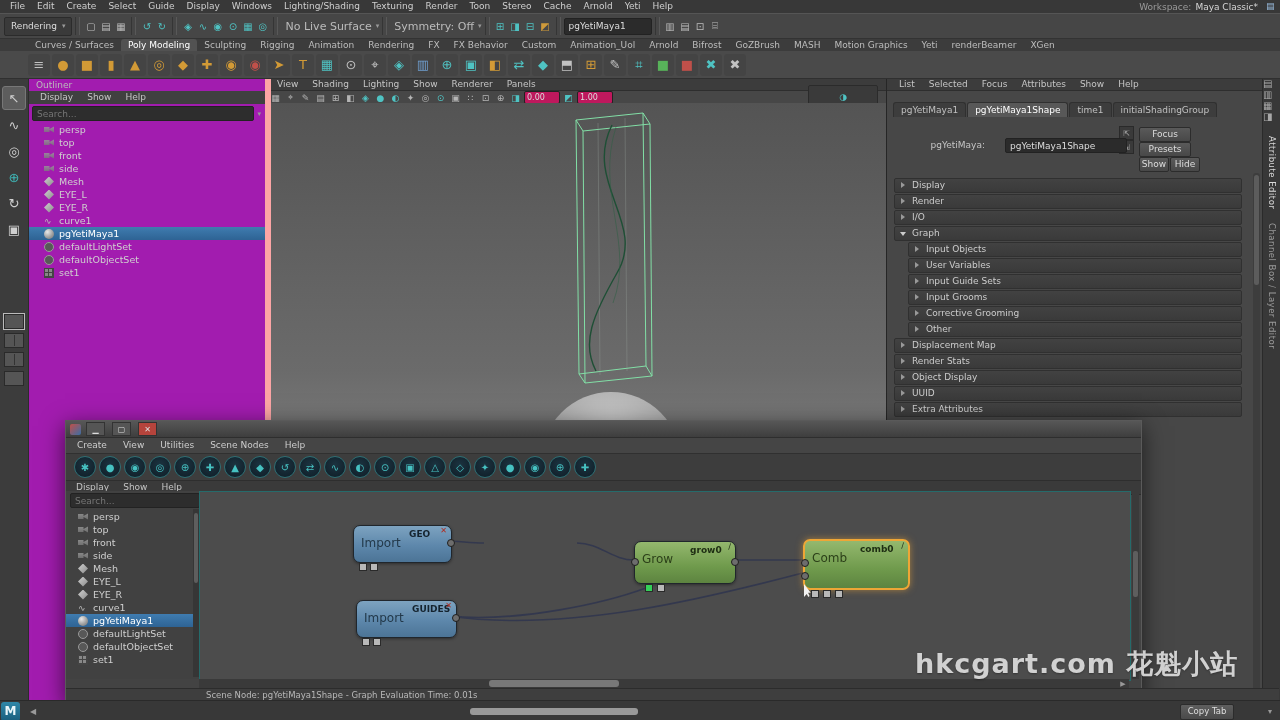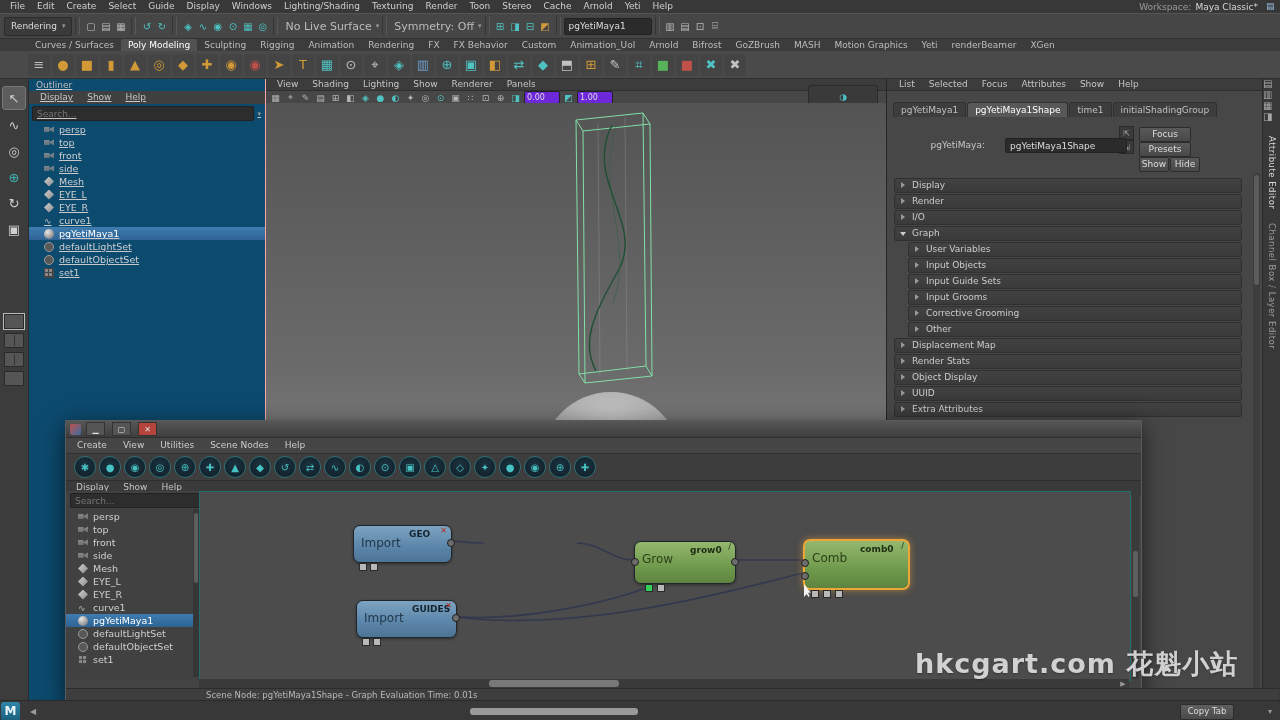--- a/index.html
+++ b/index.html
@@ -52,22 +52,22 @@
   .tool{width:22px;height:22px;margin-bottom:4px;display:flex;align-items:center;justify-content:center;
         font-size:13px;color:#cfcfcf;border-radius:3px;}
   .tool.active{background:#5d5d5d;border:1px solid #777;}
   .tool.teal{color:#3fb8b8;}
   .lay{width:18px;height:13px;background:#555;border:1px solid #2a2a2a;margin-bottom:4px;}
   .lay.active{outline:1px solid #bbb;}
   .lay.split::before{content:"";display:block;width:8px;height:11px;border-right:1px solid #333;margin:1px 0 0 1px;}
   #toolbox .gap{height:70px;}
 
   
-  #outliner{position:absolute;left:28px;top:78px;width:237px;height:622px;background:#0c4a6e;
-            border-right:1px solid #fca5a5;z-index:4;text-decoration:underline;}
+  #outliner{position:absolute;left:28px;top:78px;width:237px;height:622px;background:#a21caf;
+            border-right:6px solid #fca5a5;z-index:4;}
   .panel-title{height:11px;font-size:9px;color:#bbb;padding:2px 0 0 8px;}
   .panel-menus{height:13px;display:flex;gap:2px;padding-left:6px;background:#404040;}
   .panel-menus span{font-size:9px;color:#c5c5c5;padding:0 6px;line-height:13px;}
   .searchrow{display:flex;align-items:center;margin:2px 4px;gap:3px;}
   .searchrow input{flex:1;background:#2d2d2d;border:1px solid #222;border-radius:2px;height:13px;
                    font-size:9px;color:#aaa;padding:0 4px;font-family:"DejaVu Sans",sans-serif;}
   .trow{height:13px;display:flex;align-items:center;padding-left:16px;gap:5px;font-size:9.5px;color:#cfcfcf;}
   .trow.sel{background:linear-gradient(#3f7cb0,#2e6394);color:#fff;}
   .oi{display:inline-block;width:10px;height:10px;flex:none;}
   .oi.cam{background:linear-gradient(#a5a5a5,#6a6a6a);
@@ -79,21 +79,21 @@
   .oi.grid{background:#888;box-shadow:inset 0 0 0 1px #444;background-image:linear-gradient(#444 1px,transparent 1px),linear-gradient(90deg,#444 1px,transparent 1px);background-size:4px 4px;}
 
   
   #viewport{position:absolute;left:265px;top:78px;width:621px;height:622px;background:#565656;z-index:3;}
   #vp-menus{height:12px;background:#3c3c3c;display:flex;gap:2px;padding-left:6px;border-bottom:1px solid #2e2e2e;}
   #vp-menus span{font-size:9px;color:#c5c5c5;padding:0 6px;line-height:12px;}
   #vp-toolbar{height:13px;background:#474747;display:flex;align-items:center;gap:2px;padding:0 4px;
               border-bottom:1px solid #2e2e2e;}
   .vt-ico{width:13px;height:11px;display:flex;align-items:center;justify-content:center;font-size:9px;color:#b5b5b5;}
   .vt-ico.teal{color:#4fc3c3;}
-  .vt-field{background:#6d28d9;border:1px solid #222;border-radius:2px;width:30px;height:11px;font-size:8px;
+  .vt-field{background:#be185d;border:1px solid #222;border-radius:2px;width:30px;height:11px;font-size:8px;
             color:#ddd;padding:0 2px;font-family:"DejaVu Sans",sans-serif;}
   .vt-drop{margin-left:4px;background:#3a3a3a;border:1px solid #2b2b2b;border-radius:2px;height:12px;
            display:flex;align-items:center;gap:4px;padding:6px 5px;font-size:8.5px;color:#ccc;flex-direction:column;}
   #vp-canvas{position:absolute;left:0;top:25px;right:0;bottom:0;
              background:linear-gradient(180deg,#545454 0%,#6b6b6b 45%,#8f8f8f 75%,#9d9d9d 100%);overflow:hidden;}
   #sphere{position:absolute;left:276px;top:289px;width:140px;height:140px;border-radius:50%;
           background:radial-gradient(circle at 50% 28%,#cacaca,#a7a7a7 55%,#858585 85%);}
 
   
   #attredit{position:absolute;left:886px;top:78px;width:376px;height:622px;background:#474747;
@@ -471,22 +471,22 @@
   </div>
   <div class="ae-btn" style="left:252px;top:49px;width:50px;">Focus</div>
   <div class="ae-btn" style="left:252px;top:64px;width:50px;">Presets</div>
   <div class="ae-btn" style="left:252px;top:79px;width:28px;">Show</div>
   <div class="ae-btn" style="left:283px;top:79px;width:28px;">Hide</div>
   <div id="ae-sections">
     <div class="sec"><span>Display</span></div>
     <div class="sec"><span>Render</span></div>
     <div class="sec"><span>I/O</span></div>
     <div class="sec open"><span>Graph</span></div>
+    <div class="sec ind"><span>Input Objects</span></div>
     <div class="sec ind"><span>User Variables</span></div>
-    <div class="sec ind"><span>Input Objects</span></div>
     <div class="sec ind"><span>Input Guide Sets</span></div>
     <div class="sec ind"><span>Input Grooms</span></div>
     <div class="sec ind"><span>Corrective Grooming</span></div>
     <div class="sec ind"><span>Other</span></div>
     <div class="sec"><span>Displacement Map</span></div>
     <div class="sec"><span>Render Stats</span></div>
     <div class="sec"><span>Object Display</span></div>
     <div class="sec"><span>UUID</span></div>
     <div class="sec"><span>Extra Attributes</span></div>
   </div>

